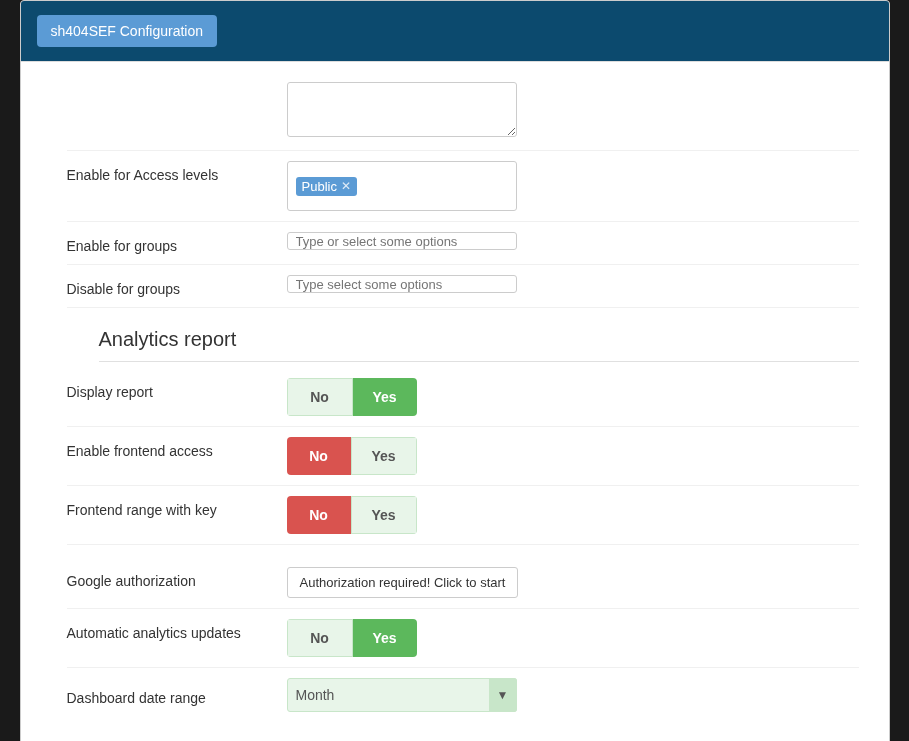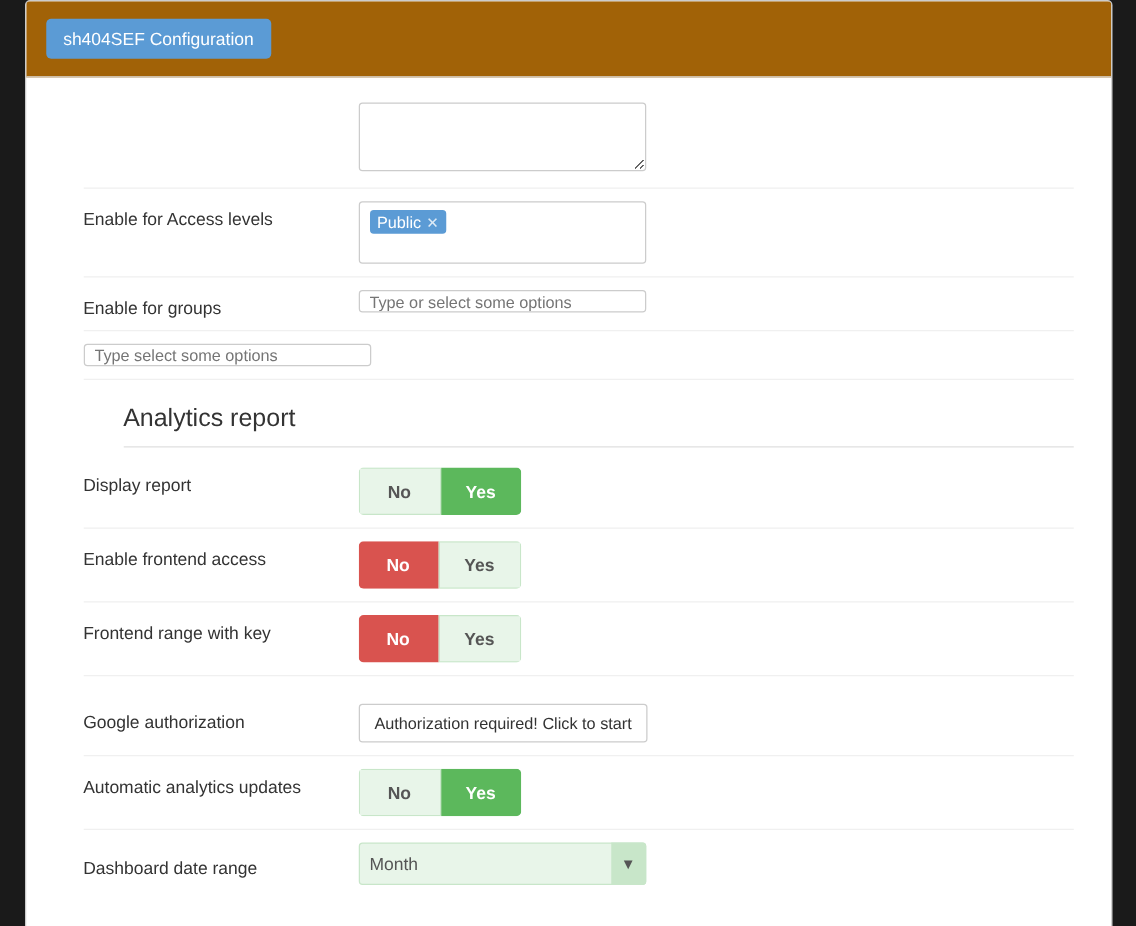--- a/index.html
+++ b/index.html
@@ -13,21 +13,21 @@
       font-size: 14px;
     }
     .window {
       width: 870px;
       background: #fff;
       border: 1px solid #ccc;
       border-radius: 4px;
       overflow: hidden;
     }
     .header-bar {
-      background: #a16207;
+      background: #0c4a6e;
       padding: 14px 16px;
       border-bottom: 1px solid #ddd;
     }
     .config-btn {
       background: #5b9bd5;
       color: #fff;
       border: none;
       border-radius: 4px;
       padding: 8px 14px;
       font-size: 14px;
@@ -66,21 +66,21 @@
       padding: 4px;
     }
     .tag-input {
       width: 230px;
       min-height: 50px;
       border: 1px solid #ccc;
       border-radius: 3px;
       padding: 6px 8px;
       display: flex;
       flex-wrap: wrap;
-      align-items: flex-start;
+      align-items: center;
       gap: 4px;
     }
     .tag {
       background: #5b9bd5;
       color: #fff;
       border-radius: 3px;
       padding: 2px 6px;
       font-size: 13px;
       display: flex;
       align-items: center;
@@ -216,20 +216,21 @@
     </div>
 
     <div class="form-row">
       <div class="form-label">Enable for groups</div>
       <div class="form-control">
         <input type="text" class="text-input" placeholder="Type or select some options" style="">
       </div>
     </div>
 
     <div class="form-row">
+      <div class="form-label">Disable for groups</div>
       <div class="form-control">
         <input type="text" class="text-input" placeholder="Type select some options" style="">
       </div>
     </div>
 
     <div class="section-title">Analytics report</div>
 
     <div class="form-row">
       <div class="form-label">Display report</div>
       <div class="form-control">

